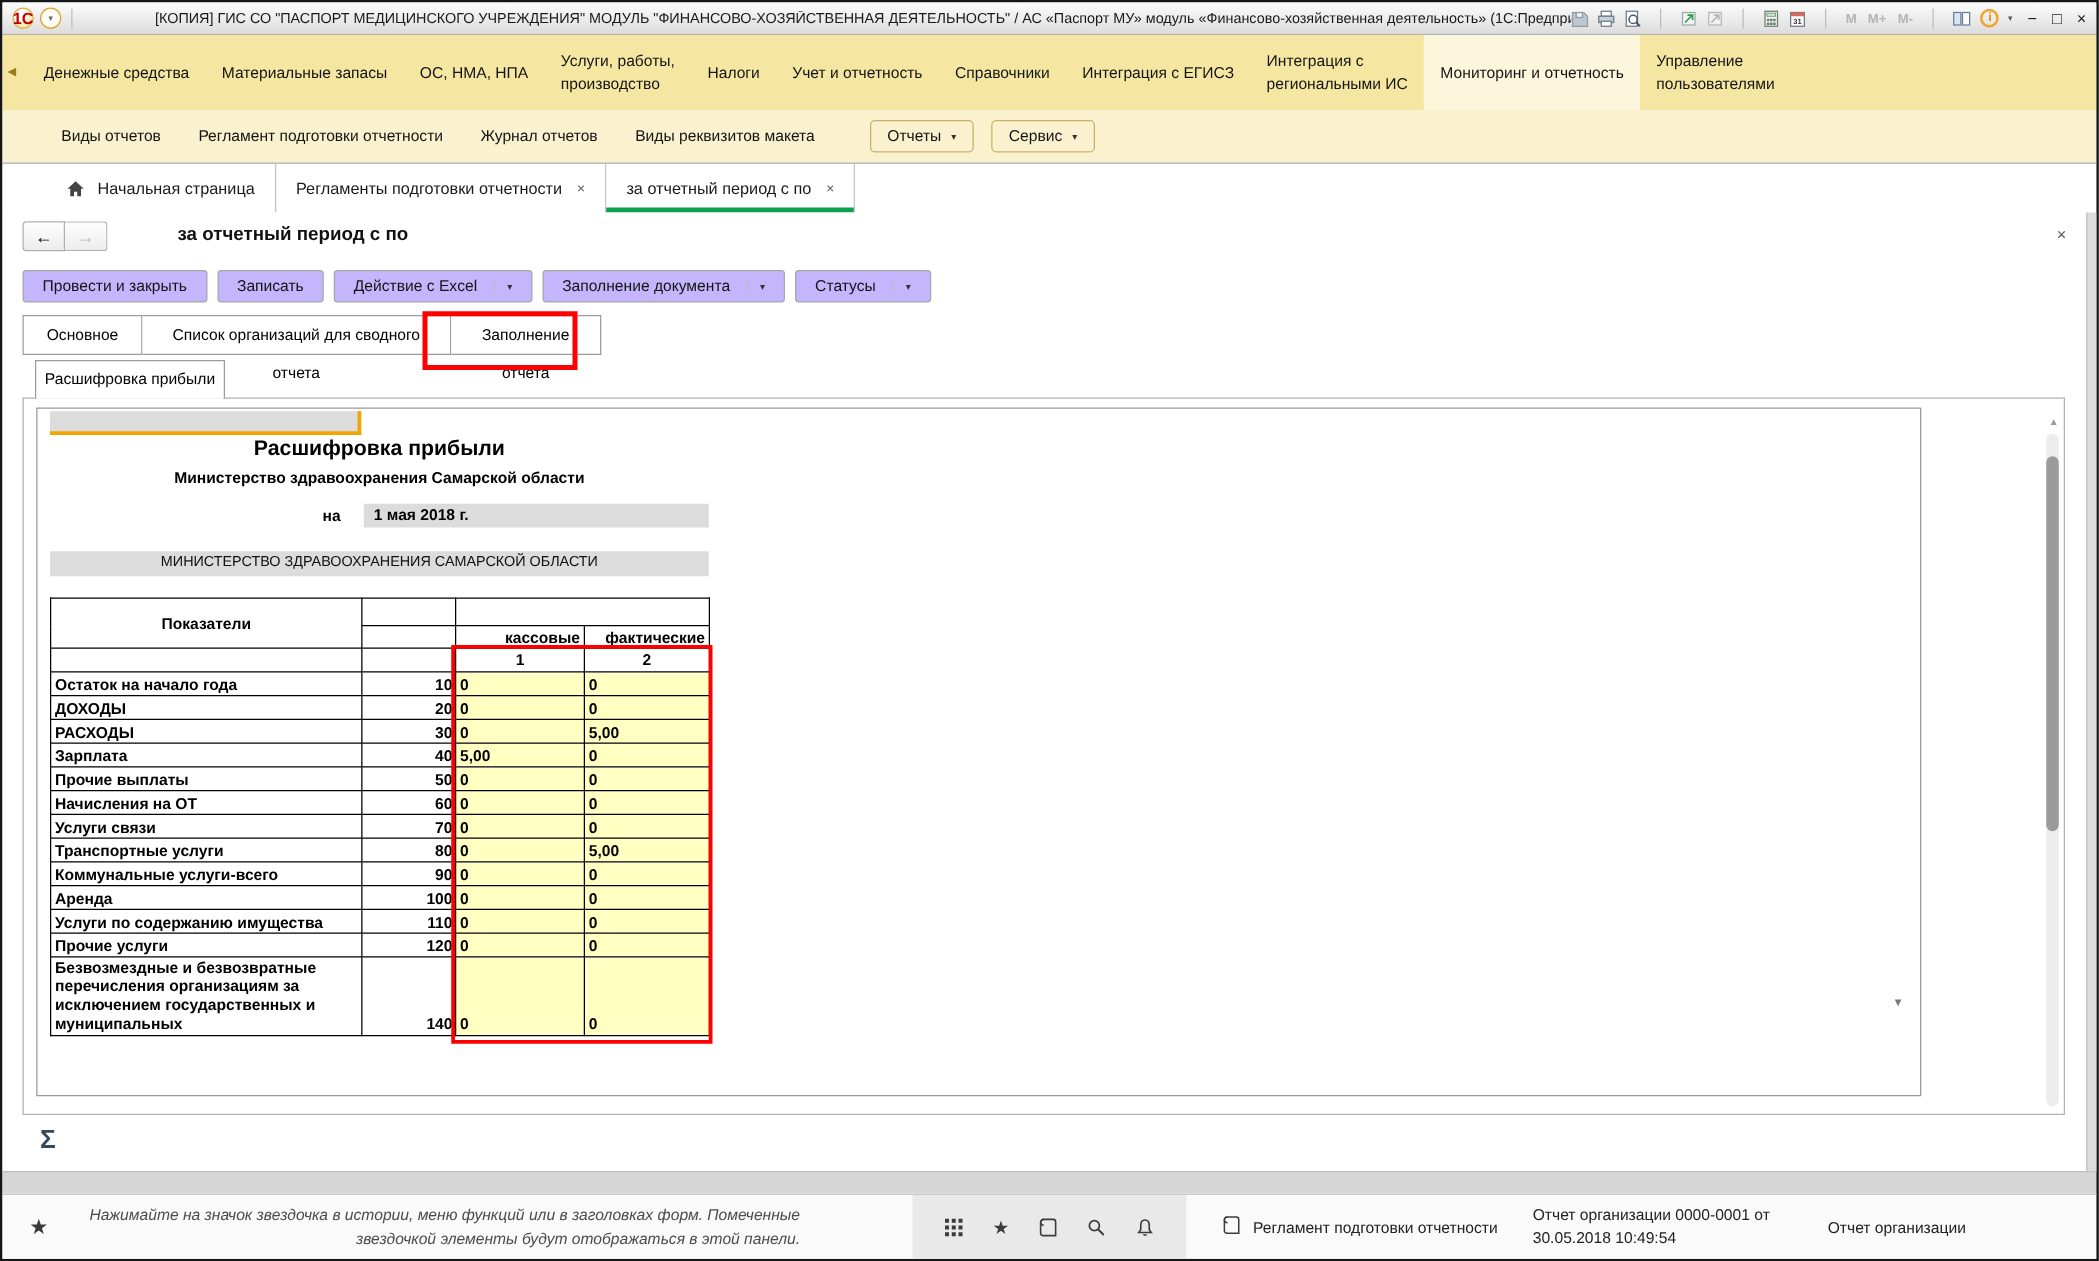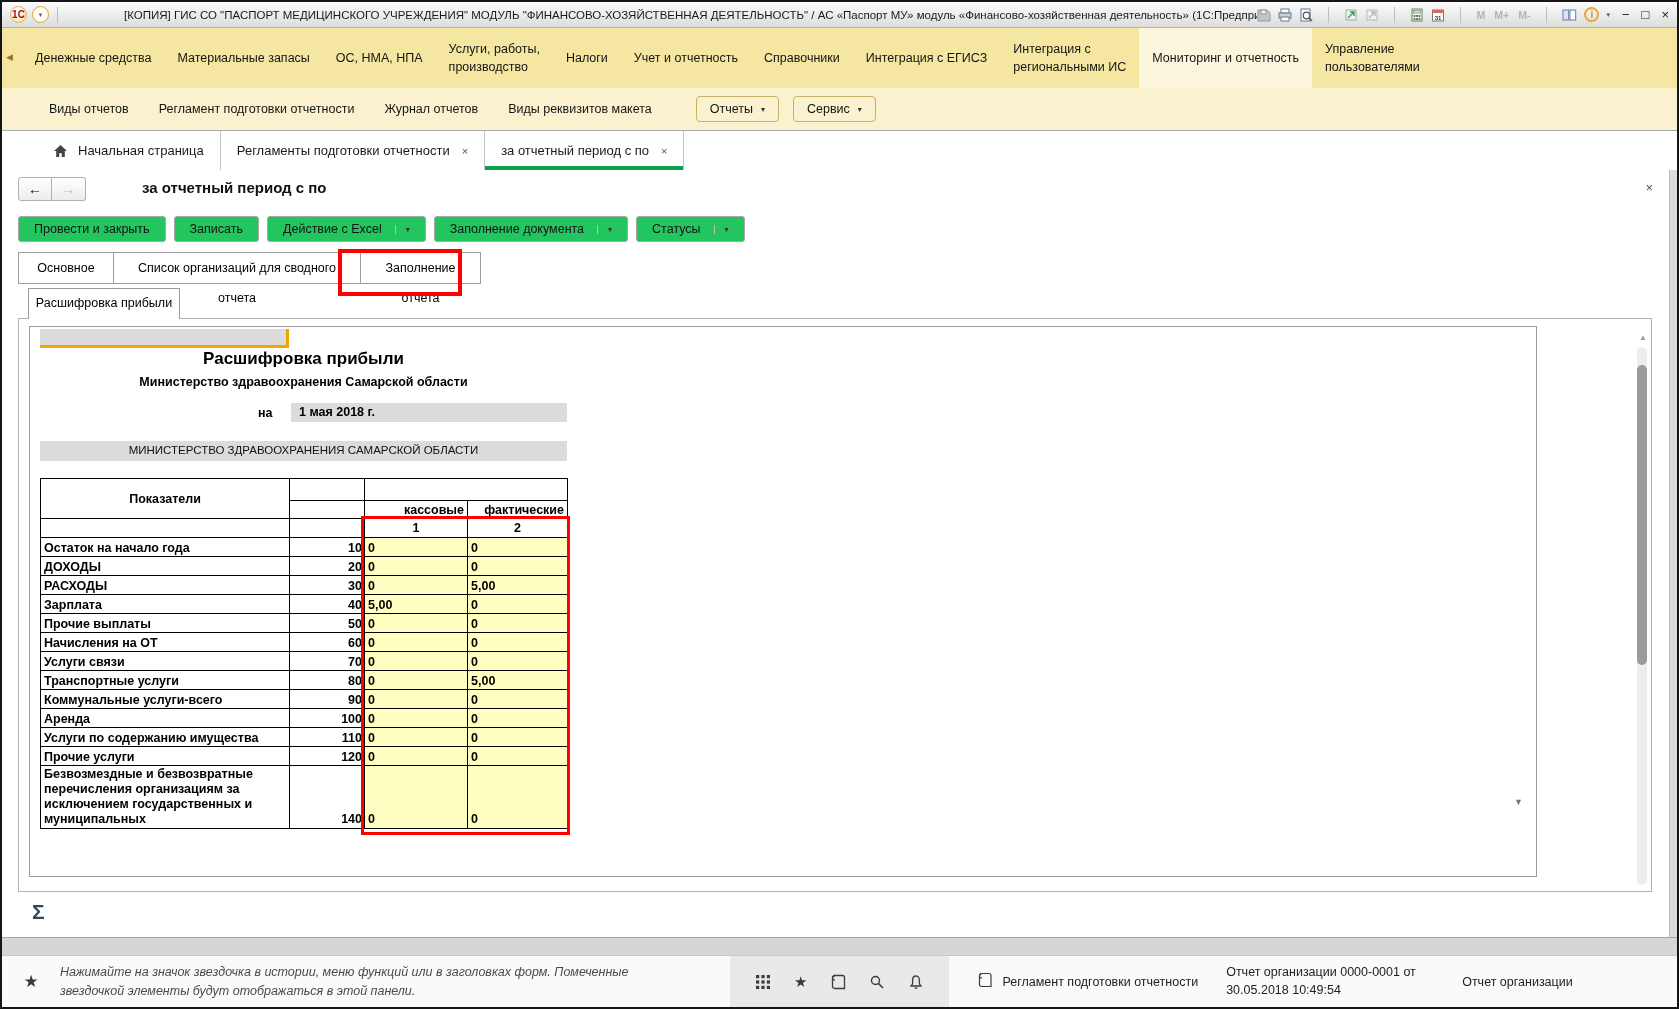--- a/index.html
+++ b/index.html
@@ -4,21 +4,21 @@
 <style>
   * { margin:0; padding:0; box-sizing:border-box; }
   html,body { width:1679px; height:1009px; }
   body { background:#000; font-family:"Liberation Sans", sans-serif; position:relative; overflow:hidden; }
   .window { position:absolute; inset:0; border:2px solid #161616; background:#fff; display:flex; flex-direction:column; }
 
   
   .titlebar { height:26px; background:linear-gradient(#fdfdfd,#dcdcdc); border-bottom:1px solid #b3b3b3;
               display:flex; align-items:center; padding:0 8px; font-size:11.5px; color:#1a1a1a; flex:0 0 auto; }
   .app-badge { width:17px; height:17px; border-radius:50%; background:radial-gradient(circle at 35% 30%, #fff 20%, #f6dc8c);
-               border:1px solid #d9b44a; color:#c40000; font-size:10px; font-weight:bold;
+               border:1px solid #d9b44a; color:#c40000; font-size:13px; font-weight:bold;
                display:flex; align-items:center; justify-content:center; flex:0 0 auto; }
   .menu-chevron { width:17px; height:17px; border-radius:50%; border:1px solid #e0a12c; background:#fffdf4; color:#666;
                   font-size:7px; display:flex; align-items:center; justify-content:center; margin-left:5px; flex:0 0 auto; }
   .tb-sep { width:1px; height:16px; background:#bdbdbd; margin:0 8px; flex:0 0 auto; }
   .title-text { margin-left:58px; white-space:nowrap; overflow:hidden; flex:1 1 auto; }
   .tb-icons { display:flex; align-items:center; gap:7px; flex:0 0 auto; }
   .tb-icons svg { display:block; }
   .mem { color:#b4b4b4; font-weight:bold; font-size:10.5px; padding:0 1px; }
   .info-badge { width:15px; height:15px; border-radius:50%; border:2px solid #f0a32e; color:#e78b00;
                 font-weight:bold; font-size:10px; display:flex; align-items:center; justify-content:center; }
@@ -54,21 +54,21 @@
   .right-gutter { position:absolute; right:0; top:0; bottom:0; width:8px; background:#DCDCDC; border-left:1px solid #bdbdbd; }
   .nav-btns { position:absolute; left:16px; top:7px; display:flex; }
   .nav-btn { width:34px; height:24px; border:1px solid #b0b0b0; background:linear-gradient(#ffffff,#ececec);
              display:flex; align-items:center; justify-content:center; font-size:14px; cursor:pointer; }
   .nav-btn:first-child { border-radius:3px 0 0 3px; }
   .nav-btn:last-child { border-radius:0 3px 3px 0; border-left:none; color:#b9b9b9; }
   .form-title { position:absolute; left:140px; top:9px; font-size:15px; font-weight:bold; color:#111; }
   .form-close { position:absolute; right:24px; top:10px; font-size:13px; color:#555; cursor:pointer; }
 
   .btn-row { position:absolute; left:16px; top:46px; display:flex; gap:8px; }
-  .fbtn { display:flex; align-items:center; border:1px solid #a6a6a6; border-radius:3px; background:#22c55e;
+  .fbtn { display:flex; align-items:center; border:1px solid #a6a6a6; border-radius:3px; background:#c4b5fd;
           font-size:12.5px; padding:5px 15px; cursor:pointer; color:#141414; }
   .fbtn .arr { font-size:8px; color:#333; border-left:1px solid #bdbdbd; margin-left:13px; padding-left:10px; }
 
   .page-tabs { position:absolute; left:16px; top:82px; display:flex; }
   .ptab { height:32px; line-height:30px; text-align:center; border:1px solid #9c9c9c; border-left:none;
           background:#fff; font-size:12.5px; cursor:pointer; padding:0 4px; }
   .ptab:first-child { border-left:1px solid #9c9c9c; }
   .red-rect-1 { position:absolute; left:336px; top:79px; width:124px; height:47px; border:4px solid #FE0000; z-index:6; }
 
   .sheet-tab { position:absolute; left:26px; top:118px; width:152px; height:31px; line-height:29px; text-align:center;
@@ -102,21 +102,21 @@
   tr.tall td { height:auto; line-height:15px; }
   .red-rect-2 { position:absolute; left:331px; top:189px; width:209px; height:319px; border:3px solid #FE0000; z-index:5; }
   .sheet-down { position:absolute; left:1484px; top:470px; font-size:9px; color:#777; cursor:pointer; }
 
   .sigma { position:absolute; left:30px; top:730px; font-size:21px; font-weight:bold; color:#33495C; cursor:pointer; }
 
   
   .gap { height:17px; background:#D6D6D6; flex:0 0 auto; }
   .statusbar { height:52px; background:#FAFAFA; border-top:1px solid #c7c7c7; display:flex; align-items:stretch; flex:1 1 auto; }
   .sb-star { width:58px; display:flex; align-items:center; justify-content:center; font-size:17px; color:#3a3a3a; cursor:pointer; }
-  .sb-hint { width:580px; font-style:italic; font-size:12.5px; color:#4b4b4b; line-height:1.45; align-self:center; }
+  .sb-hint { width:580px; font-style:italic; font-size:12.5px; color:#4b4b4b; line-height:1.45; align-self:center;text-align:right; }
   .sb-icons { margin-left:90px; background:#E9E9E9; display:flex; align-items:center; gap:23px; padding:0 25px; }
   .sb-icons svg, .sb-icons .glyph { display:block; cursor:pointer; }
   .sb-icons .glyph { font-size:15px; color:#3c3c3c; }
   .sb-history { display:flex; align-items:center; gap:28px; padding-left:28px; font-size:12.5px; color:#222; }
   .sb-history .hist-item { display:flex; align-items:center; gap:10px; cursor:pointer; }
   .hist-wrap { width:208px; line-height:1.4; }
 </style>
 </head>
 <body>
 

